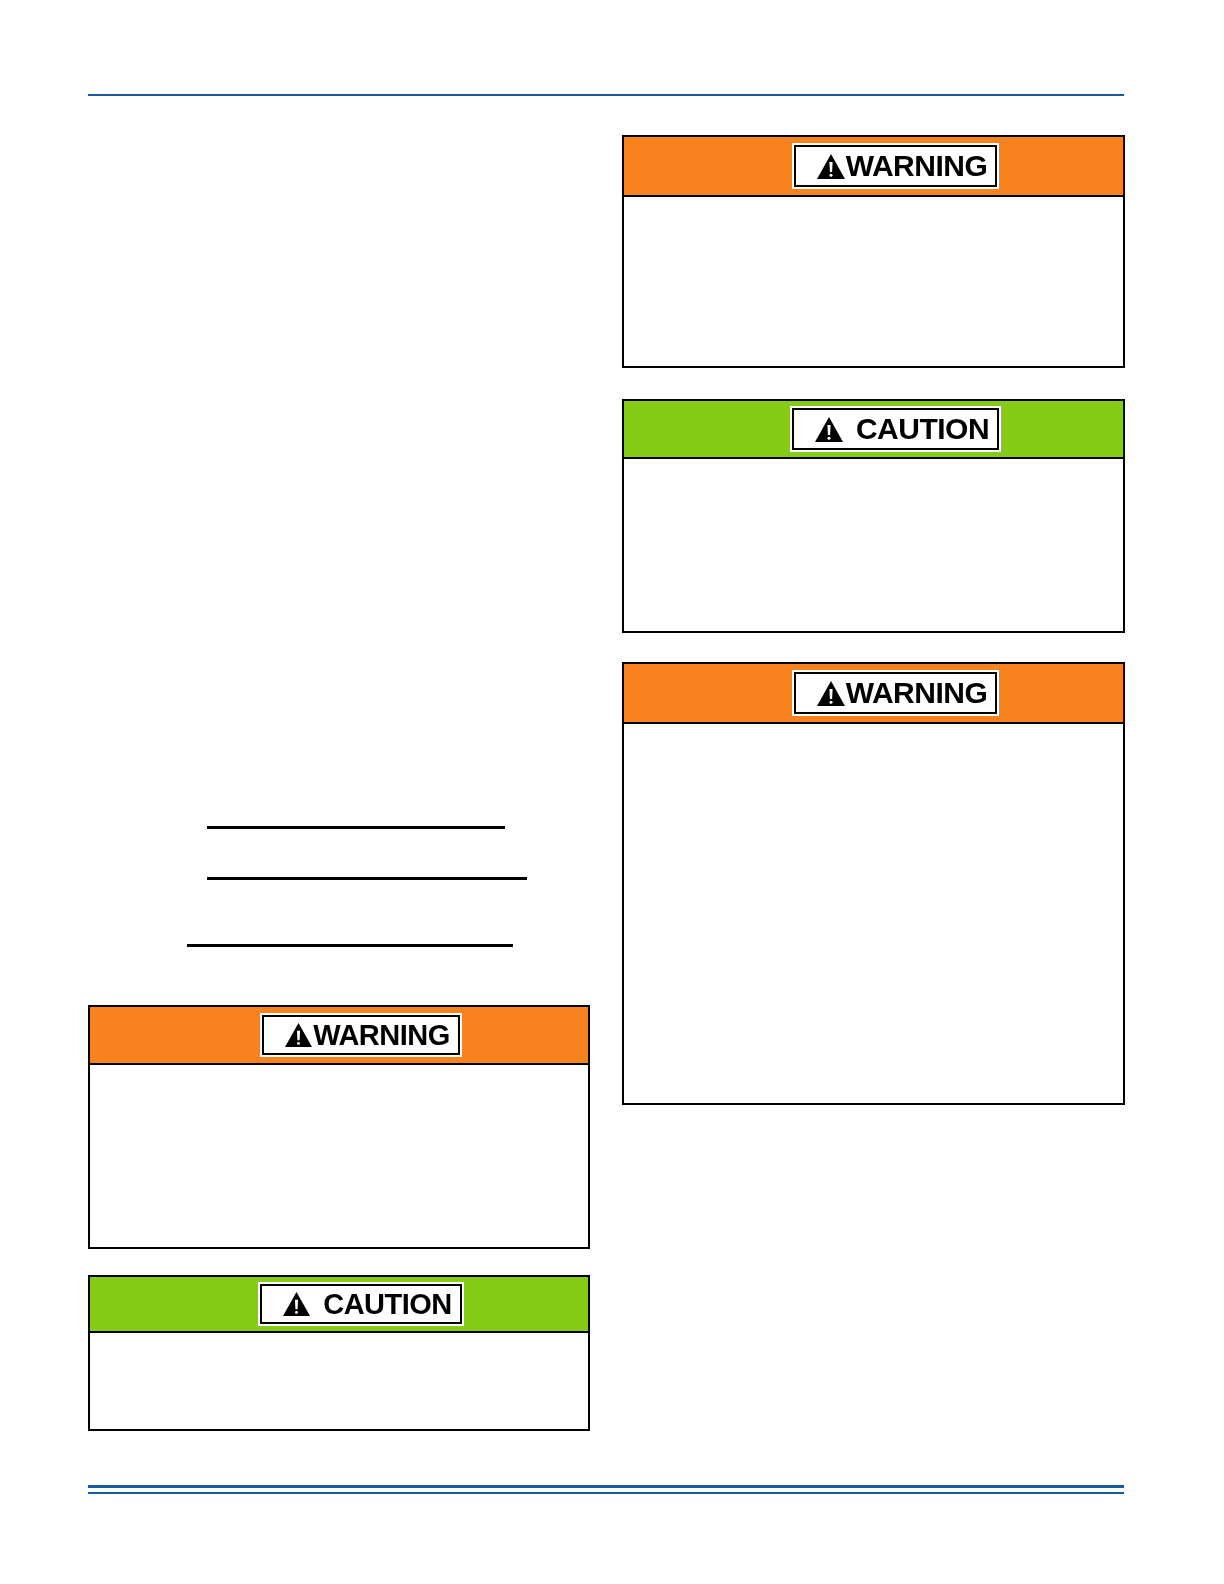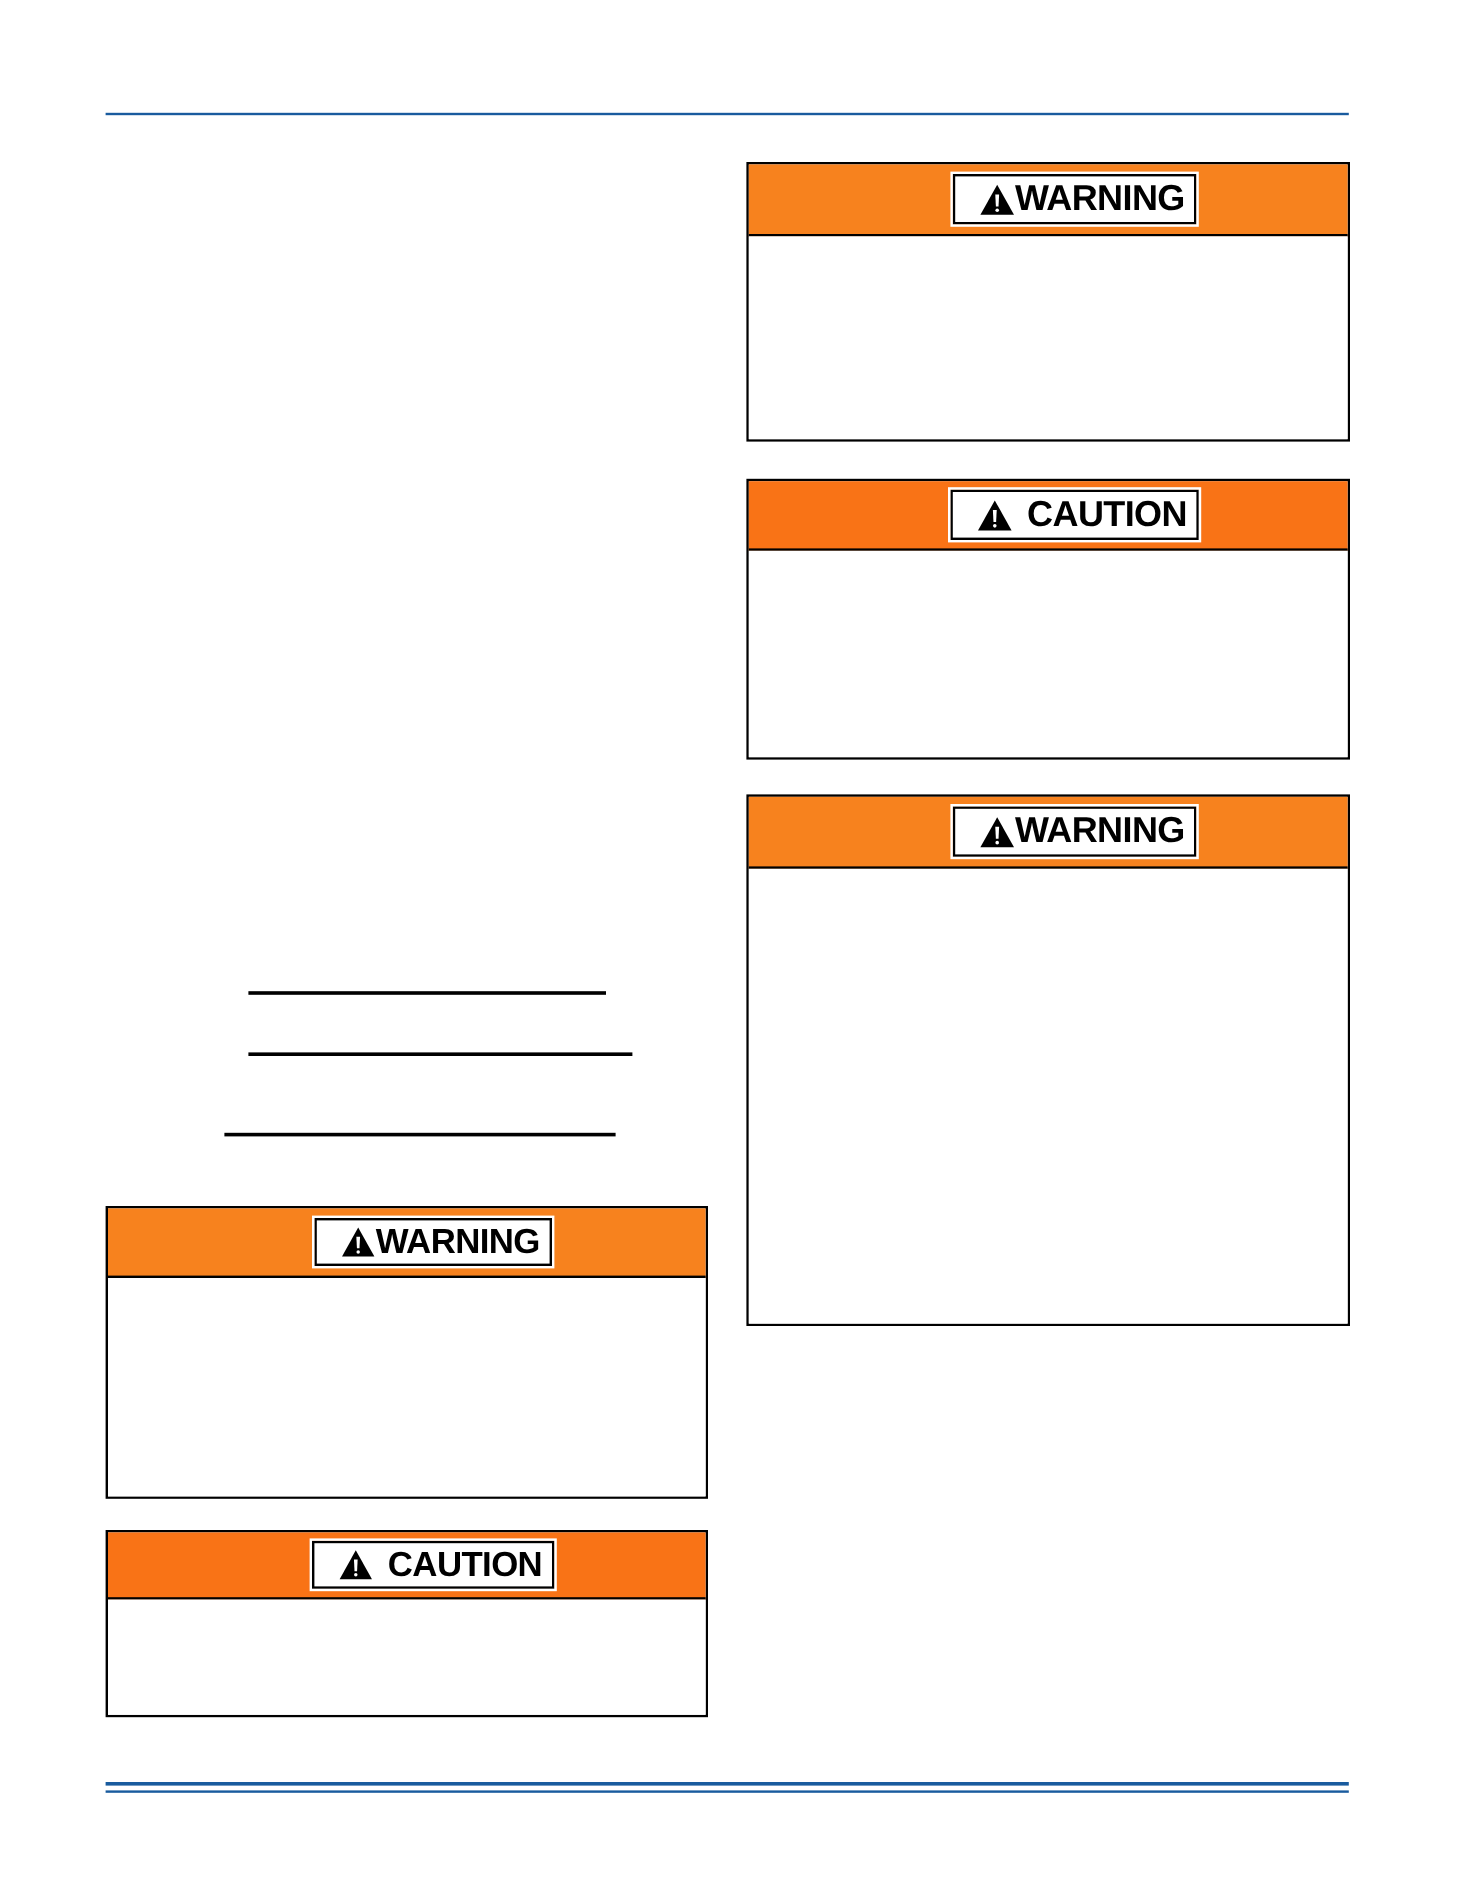--- a/index.html
+++ b/index.html
@@ -67,21 +67,21 @@
   }
   .alert-header {
     box-sizing: border-box;
     display: flex;
     align-items: center;
     justify-content: center;
     border-bottom: 2px solid #000000;
     flex: 0 0 auto;
   }
   .alert-header.warning { background: #f7821e; }
-  .alert-header.caution { background: #f97316; }
+  .alert-header.caution { background: #84cc16; }
 
   .alert-body {
     flex: 1 1 auto;
     background: #ffffff;
     box-sizing: border-box;
     padding: 10px 14px;
     font-size: 15px;
     line-height: 1.35;
     color: #000000;
     white-space: pre-wrap;

